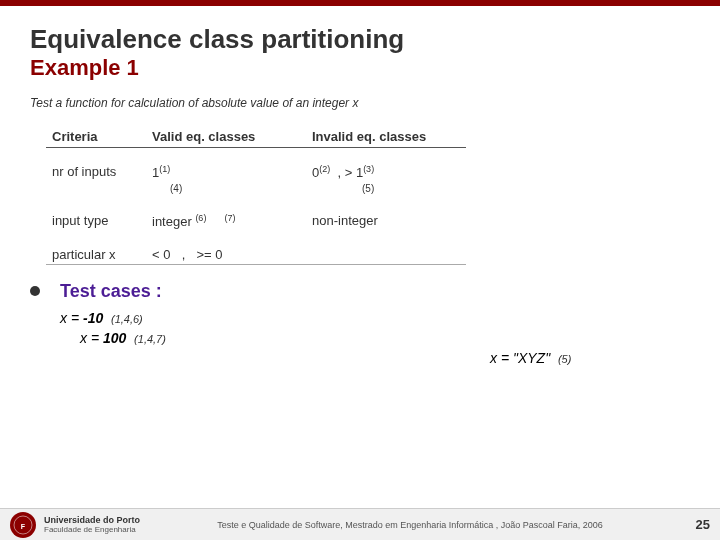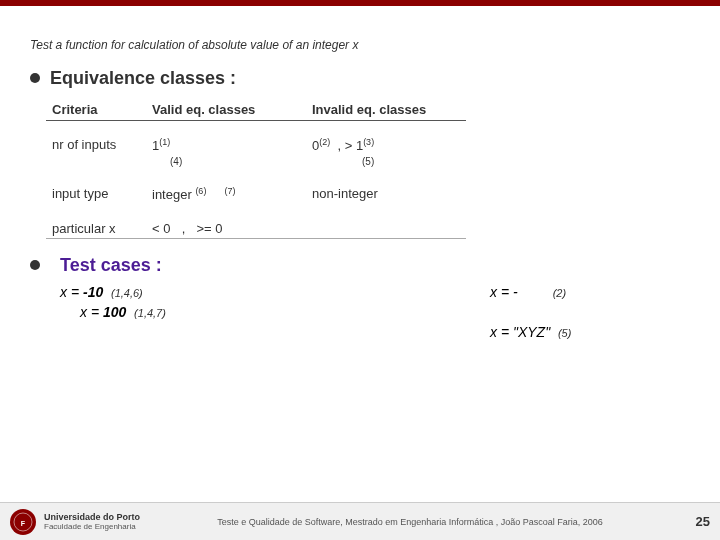--- a/index.html
+++ b/index.html
@@ -105,21 +105,21 @@
       font-size: 9px;
       vertical-align: super;
       color: #333;
     }
 
     .bottom-bar {
       position: absolute;
       bottom: 0;
       left: 0;
       right: 0;
-      height: 38px;
+      height: 32px;
       background: #f0f0f0;
       border-top: 1px solid #ccc;
       display: flex;
       align-items: center;
       padding: 0 10px;
       justify-content: space-between;
     }
 
     .feup-logo {
       display: flex;
@@ -176,28 +176,26 @@
       margin: 0 4px;
     }
   </style>
 </head>
 <body>
 
 <div class="top-bar"></div>
 
 <div class="main-content">
   <div class="title-section">
+    <div class="main-title">Equivalence class partitioning</div>
+    <div class="subtitle">Example 1</div>
   </div>
 
   <div class="description">Test a function for calculation of absolute value of an integer x</div>
 
-  <div class="section-header">
-    <div class="bullet"></div>
-    <div class="section-title">Equivalence classes :</div>
-  </div>
 
   <div class="table-container">
     <table>
       <thead>
         <tr>
           <th class="criteria-col">Criteria</th>
           <th class="valid-col">Valid eq. classes</th>
           <th class="invalid-col">Invalid eq. classes</th>
         </tr>
       </thead>
@@ -237,24 +235,20 @@
     <div style="display:flex; align-items:flex-start; gap: 10px;">
       <div class="bullet" style="margin-top:5px;"></div>
       <div style="flex:1;">
         <div style="font-size:18px; font-weight:bold; color:#4c1d95; margin-bottom:8px;">Test cases :</div>
 
         <div style="display:flex; justify-content:space-between; margin-bottom:4px;gap:32px;">
           <div style="font-size:14px; font-style:italic; min-width:220px;">
             <span style="font-style:italic; font-weight:normal;">x = </span><strong>-10</strong>
             &nbsp;<span style="font-size:11px; color:#333;">(1,4,6)</span>
           </div>
-          <div style="font-size:14px; font-style:italic; min-width:200px;">
-            <span style="font-style:italic;">x = -</span>
-            &nbsp;&nbsp;&nbsp;&nbsp;&nbsp;&nbsp;&nbsp;&nbsp;<span style="font-size:11px; color:#333;">(2)</span>
-          </div>
         </div>
 
         <div style="display:flex; justify-content:space-between; margin-bottom:4px;">
           <div style="font-size:14px; font-style:italic; min-width:220px;margin-left:20px;">
             <span style="font-style:italic; font-weight:normal;">x = </span><strong>100</strong>
             &nbsp;<span style="font-size:11px; color:#333;">(1,4,7)</span>
           </div>
         </div>
 
         <div style="display:flex; justify-content:space-between; margin-bottom:4px;">

